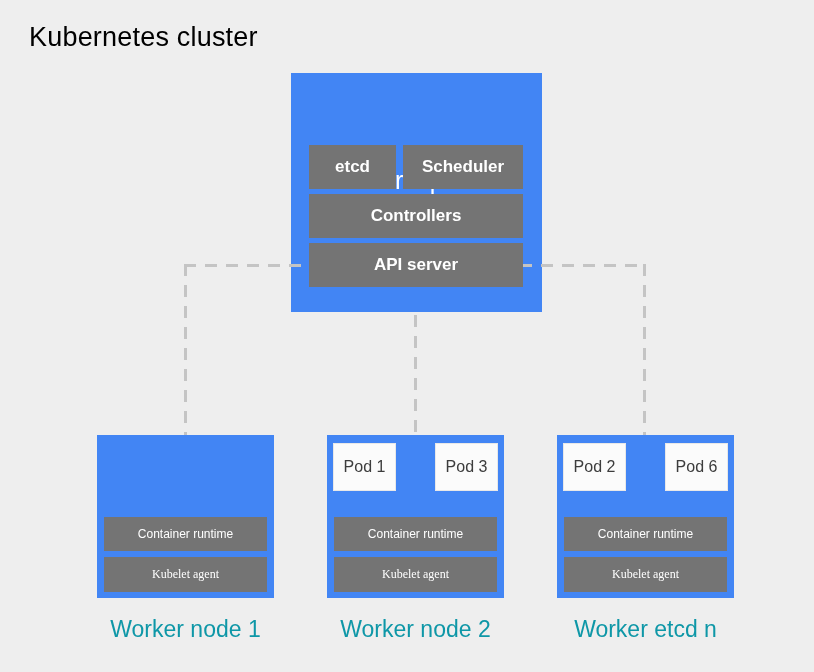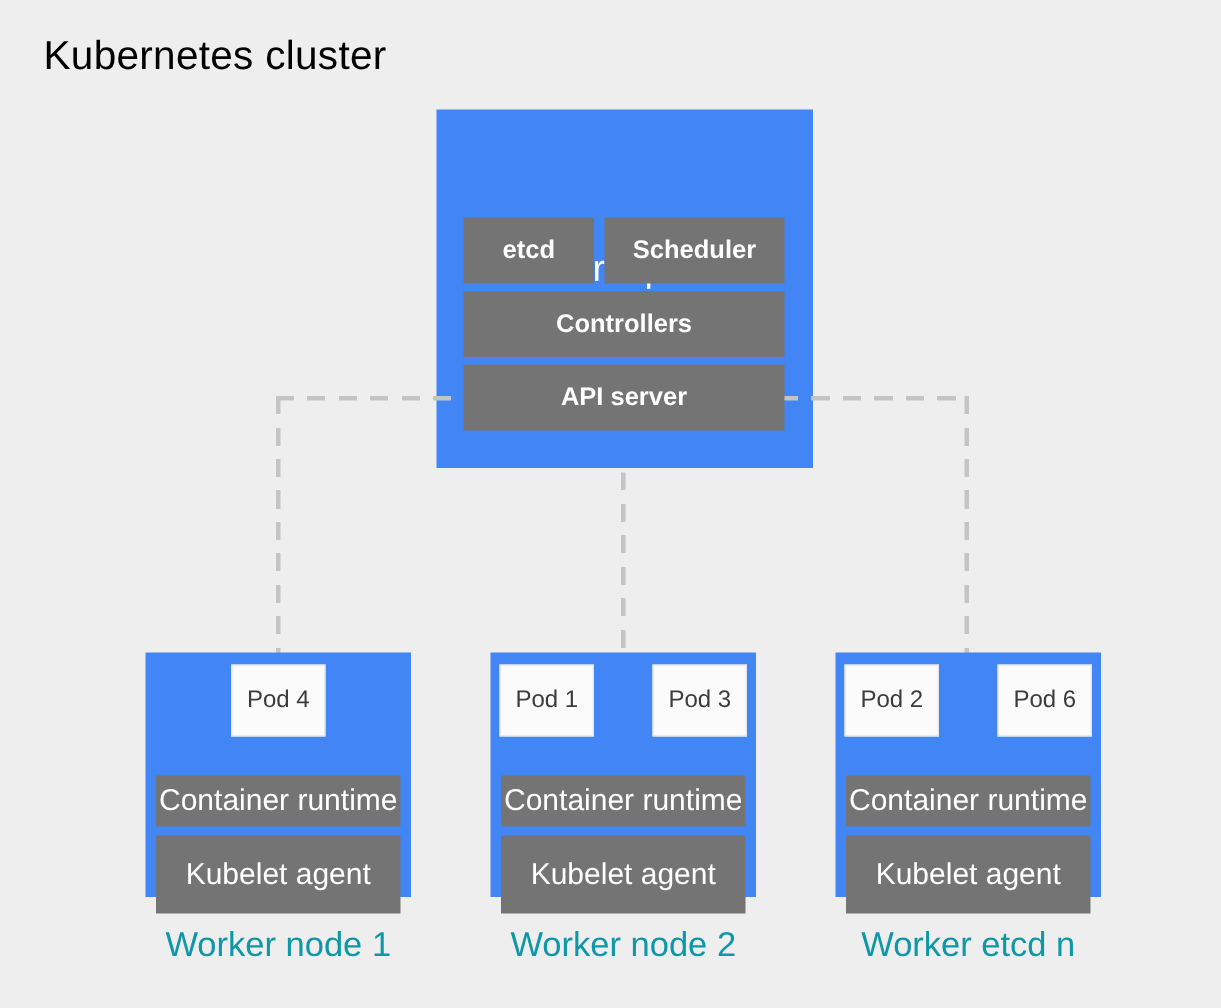--- a/index.html
+++ b/index.html
@@ -101,27 +101,27 @@
   }
   .pod-center{left:57px;}
   .pod-left{left:6px;}
   .pod-right{left:108px;}
   .node-bar{
     position:absolute;
     left:7px;
     width:163px;
     background:#747474;
     color:#ffffff;
-    font-size:20px;
+    font-size:12px;
     display:flex;
     align-items:center;
     justify-content:center;
   }
   .bar-runtime{top:82px;height:34px;}
-  .bar-kubelet{top:122px;height:52px;}
+  .bar-kubelet{top:122px;height:35px;font-family:Liberation Serif, serif;}
   .worker-label{
     position:absolute;
     top:616px;
     width:177px;
     text-align:center;
     font-size:23px;
     line-height:26px;
     color:#0e97a7;
   }
   .wl-1{left:97px;}
@@ -142,21 +142,20 @@
 
   <div class="control-plane">
     <div class="control-plane-label">Control plane</div>
     <div class="cp-box cp-etcd">etcd</div>
     <div class="cp-box cp-scheduler">Scheduler</div>
     <div class="cp-box cp-controllers">Controllers</div>
     <div class="cp-box cp-apiserver">API server</div>
   </div>
 
   <div class="worker-node node-1">
-    <div class="pod pod-center">Pod 4</div>
     <div class="node-bar bar-runtime">Container runtime</div>
     <div class="node-bar bar-kubelet">Kubelet agent</div>
   </div>
 
   <div class="worker-node node-2">
     <div class="pod pod-left">Pod 1</div>
     <div class="pod pod-right">Pod 3</div>
     <div class="node-bar bar-runtime">Container runtime</div>
     <div class="node-bar bar-kubelet">Kubelet agent</div>
   </div>

